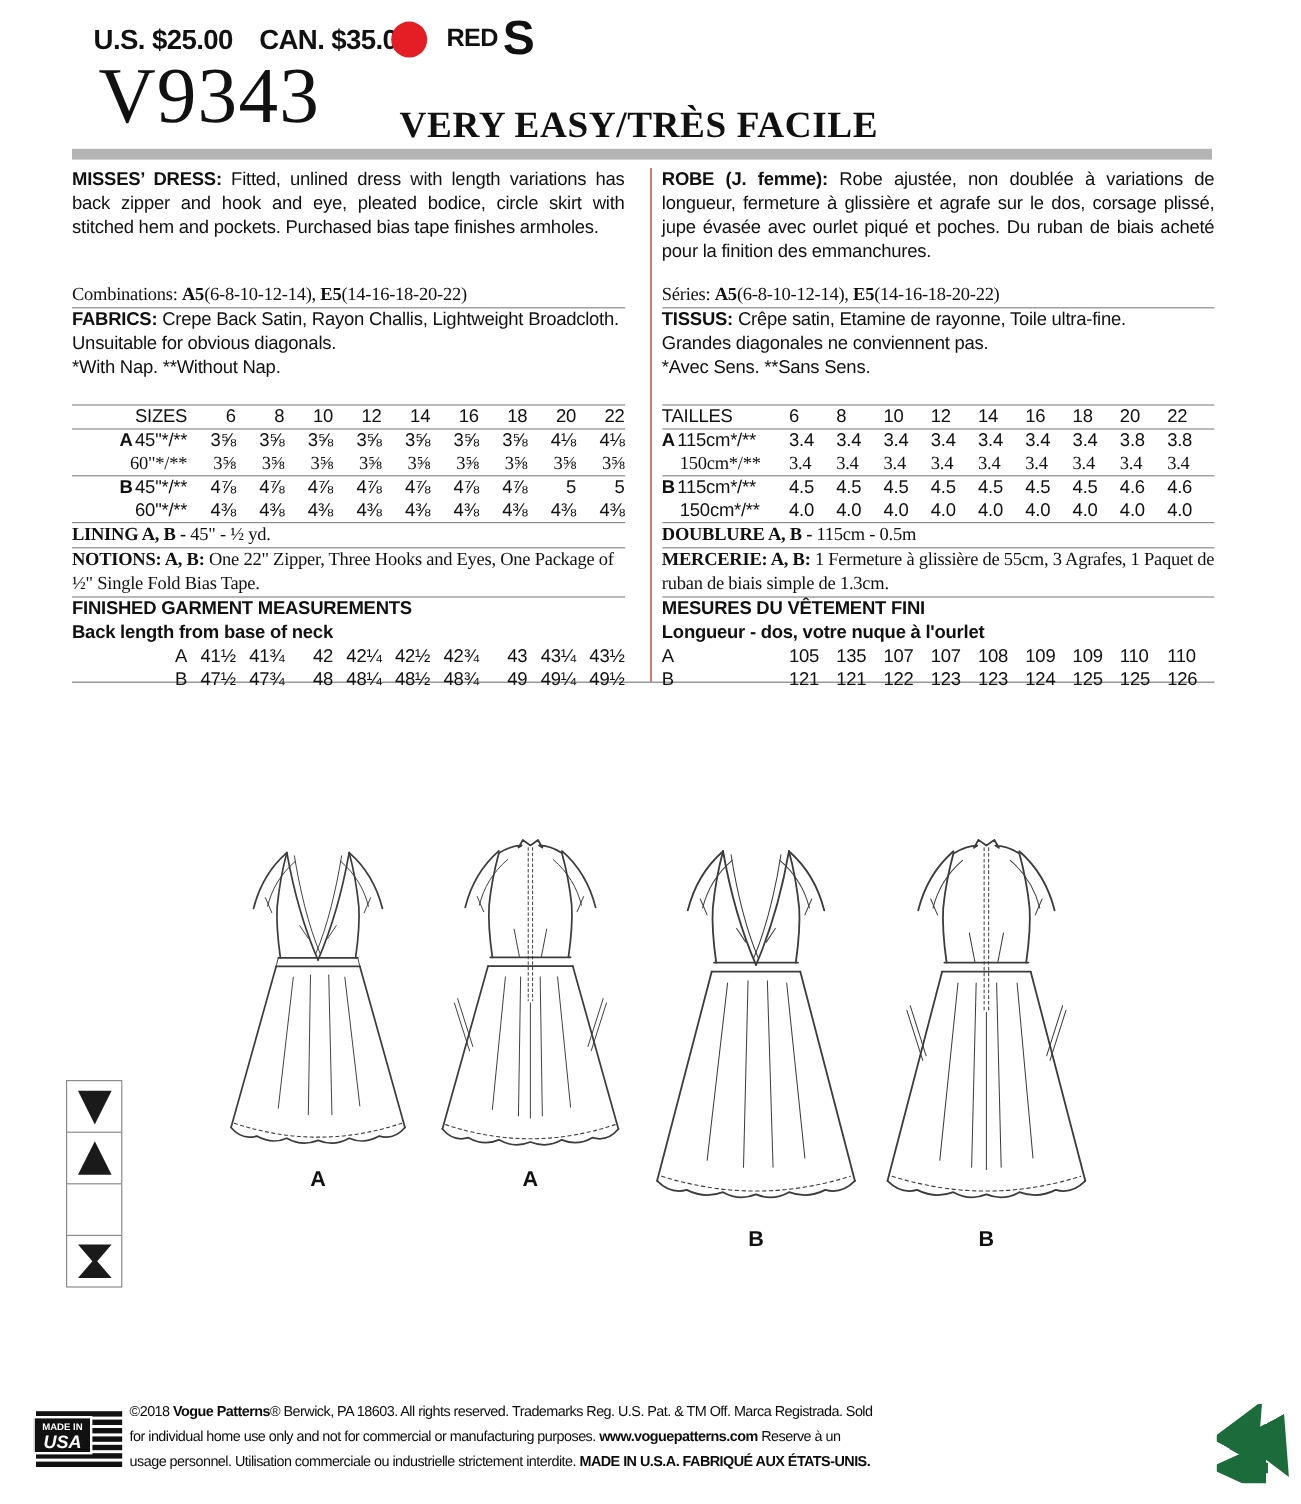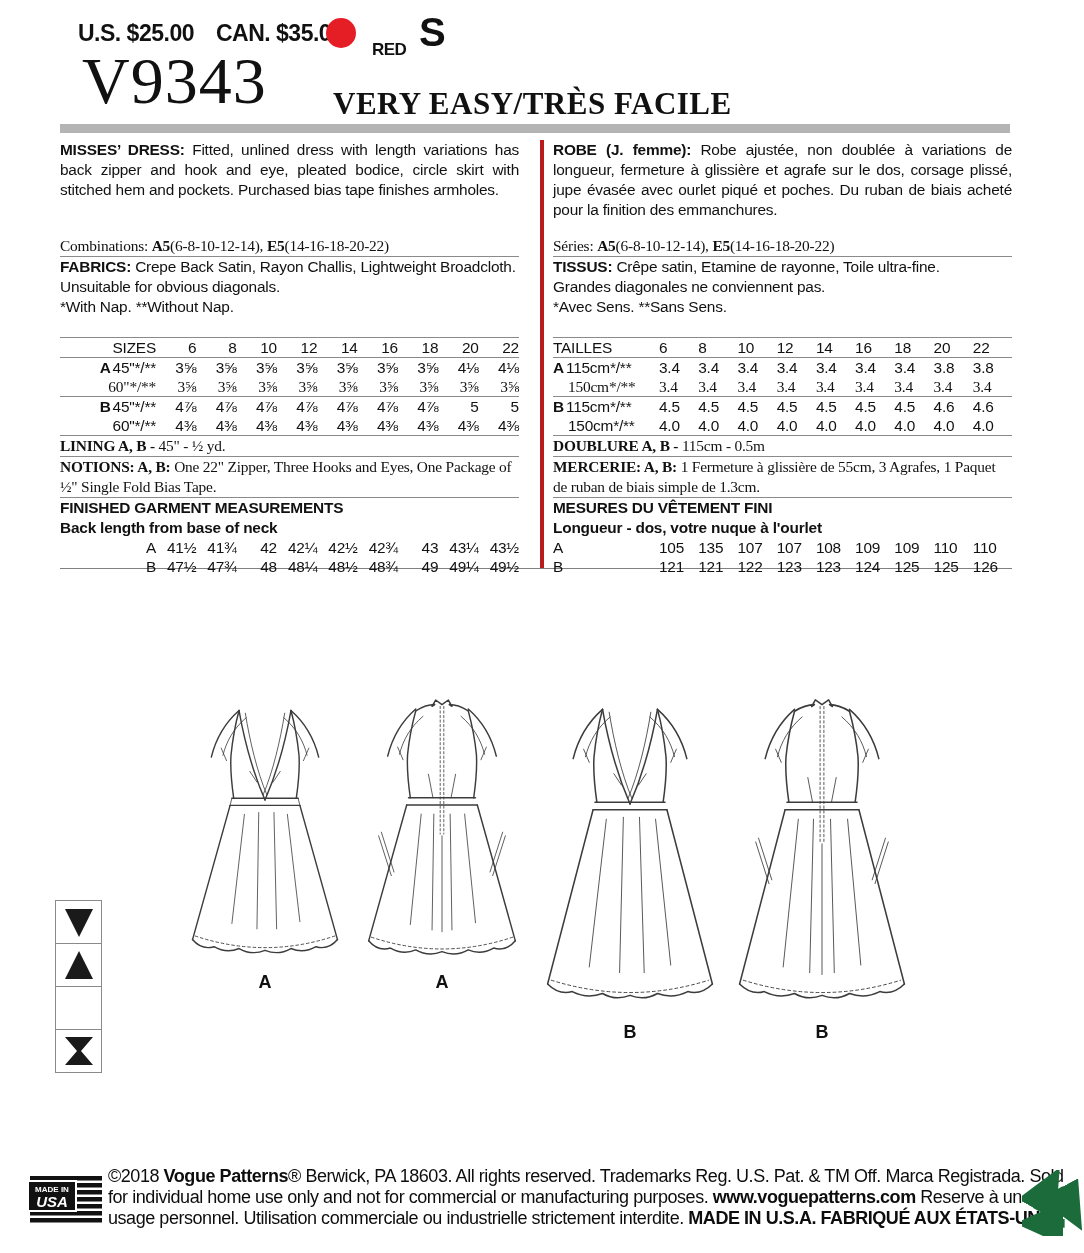--- a/index.html
+++ b/index.html
@@ -2,29 +2,29 @@
 <html><head>
 <meta charset="utf-8">
 <style>
   html,body{margin:0;padding:0;background:#fff;}
   #canvas{position:relative;width:1084px;height:1253px;background:#fff;overflow:hidden;
           font-family:"Liberation Sans",sans-serif;color:#111;}
   
   .price{position:absolute;left:78px;top:20px;font-size:23px;font-weight:700;letter-spacing:-0.5px;white-space:nowrap;}
   .price .gap{display:inline-block;width:22px;}
   .dot{position:absolute;left:326px;top:18px;width:30px;height:30px;border-radius:50%;}
-  .color-name{position:absolute;left:372px;top:40px;font-size:17px;font-weight:700;letter-spacing:-0.5px;}
+  .color-name{position:absolute;left:372px;top:20px;font-size:21px;font-weight:700;letter-spacing:-0.5px;}
   .size-letter{position:absolute;left:419px;top:10px;font-size:40px;font-weight:700;}
   .pattern-number{position:absolute;left:82px;top:48px;font-family:"Liberation Serif",serif;font-size:66px;line-height:1;letter-spacing:1px;}
   .difficulty{position:absolute;left:333px;top:76px;font-family:"Liberation Serif",serif;font-weight:700;font-size:31px;letter-spacing:0.5px;margin-top:10px;}
   .graybar{position:absolute;left:60px;top:124px;width:950px;height:9px;background:#b4b4b4;}
   
   .columns{position:absolute;left:60px;top:140px;width:952px;height:428px;display:flex;
            border-bottom:1px solid #808080;font-size:15.4px;line-height:20px;letter-spacing:-0.2px;}
-  .col-l{width:470px;padding-right:21px;border-right:4px solid #b91c1c;}
+  .col-l{width:470px;padding-right:21px;border-right:1px solid #b91c1c;}
   .col-r{width:470px;padding-left:9px;}
   .desc{min-height:96px;text-align:justify;}
   .fab-block{min-height:80px;}
   .just{text-align:justify;}
   .rule-b{border-bottom:1px solid #8a8a8a;font-family:Liberation Serif, serif;}
   b{font-weight:700;}
   
   .ytable{border-top:1px solid #8a8a8a;border-bottom:1px solid #8a8a8a;}
   .trow{display:grid;line-height:19px;}
   .t-en .trow{grid-template-columns:96px repeat(9,1fr);text-align:right;}
@@ -41,21 +41,21 @@
   .fig .lbl{font-weight:700;font-size:18px;margin-top:2px;}
   .sketch{stroke:#3c3c3c;fill:none;stroke-linecap:round;stroke-linejoin:round;}
   .w16{stroke-width:1.6;} .w09{stroke-width:0.9;} .dsh{stroke-width:1;stroke-dasharray:3,3;} .zp{stroke-width:0.9;stroke-dasharray:2.5,2.5;}
   
   .symbols{position:absolute;left:55px;top:900px;width:45px;border:1px solid #8a8a8a;}
   .sym{height:42px;border-bottom:1px solid #8a8a8a;display:flex;align-items:center;justify-content:center;}
   .sym:last-child{border-bottom:none;}
   
   .footer{position:absolute;left:28px;top:1166px;width:1048px;display:flex;align-items:flex-start;}
   .usa-logo{flex:0 0 auto;margin-top:4px;}
-  .foot-text{margin-left:6px;width:912px;font-size:18px;line-height:21px;letter-spacing:-0.45px;white-space:nowrap;color:#0d0d0d;}
+  .foot-text{margin-left:6px;width:912px;font-size:12px;line-height:21px;letter-spacing:-0.45px;white-space:nowrap;color:#0d0d0d;}
   .recycle{flex:0 0 auto;margin-left:2px;margin-top:4px;}
 </style>
 </head>
 <body>
 
 <div id="canvas">
 
   <div class="price"><span>U.S. $25.00</span><span class="gap"></span><span>CAN. $35.00</span></div>
   <div class="dot" style="background:#e51d25"></div>
   <div class="color-name">RED</div>

